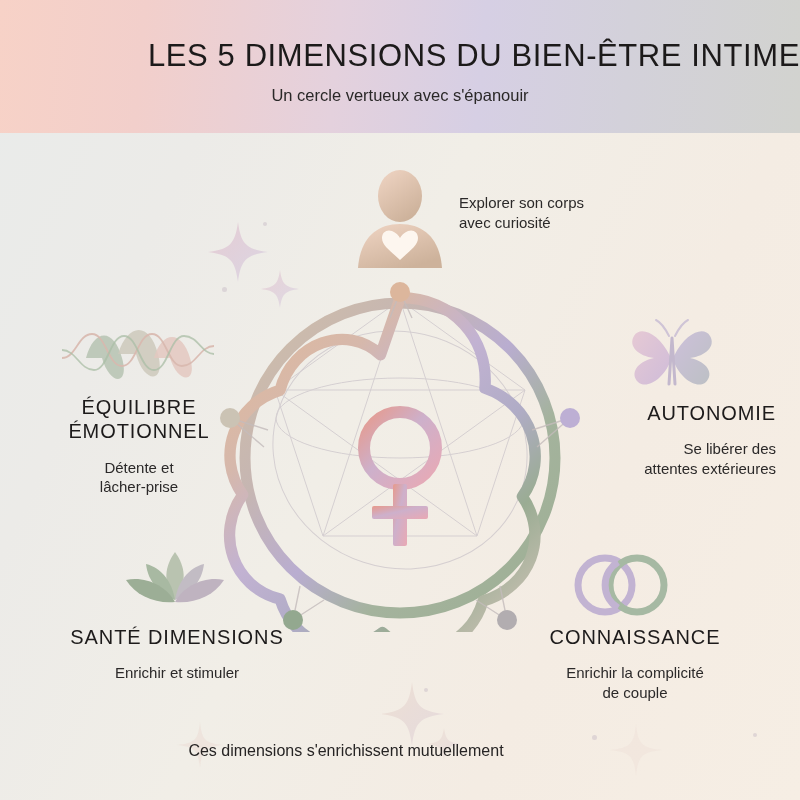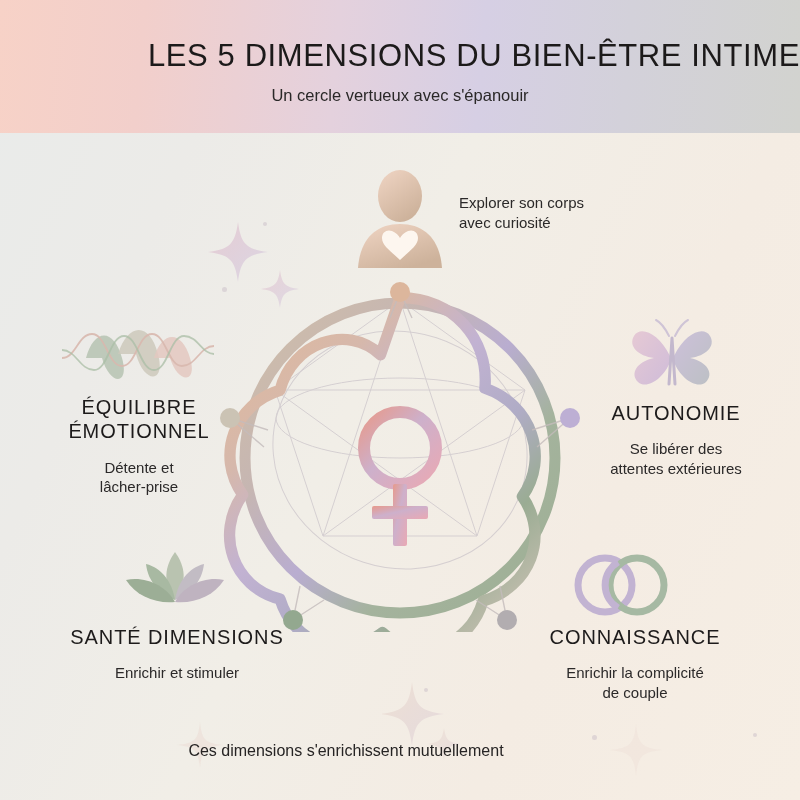--- a/index.html
+++ b/index.html
@@ -58,21 +58,21 @@
     color:#1d1b1b; line-height:1.22;
   }
   .node-desc {
     font-size:15px; font-weight:400;
     color:#2b2929; line-height:1.30;
     margin-top:14px;
   }
 
   
   #lbl-connaissance { left:459px; top:179px; text-align:left; width:230px; }
-  #lbl-autonomie    { left:576px; top:401px; text-align:center; width:200px; }
+  #lbl-autonomie    { left:576px; top:401px; text-align:right; width:200px; }
   #lbl-communication{ left:505px; top:625px; text-align:center; width:260px; }
   #lbl-pelvienne    { left:48px;  top:625px; text-align:center; width:258px; }
   #lbl-equilibre    { left:28px;  top:395px; text-align:center; width:222px; }
 
   
   .icon { position:absolute; }
   #ico-connaissance { left:352px; top:168px; }
   #ico-autonomie    { left:628px; top:318px; }
   #ico-communication{ left:568px; top:548px; }
   #ico-pelvienne    { left:122px; top:548px; }

